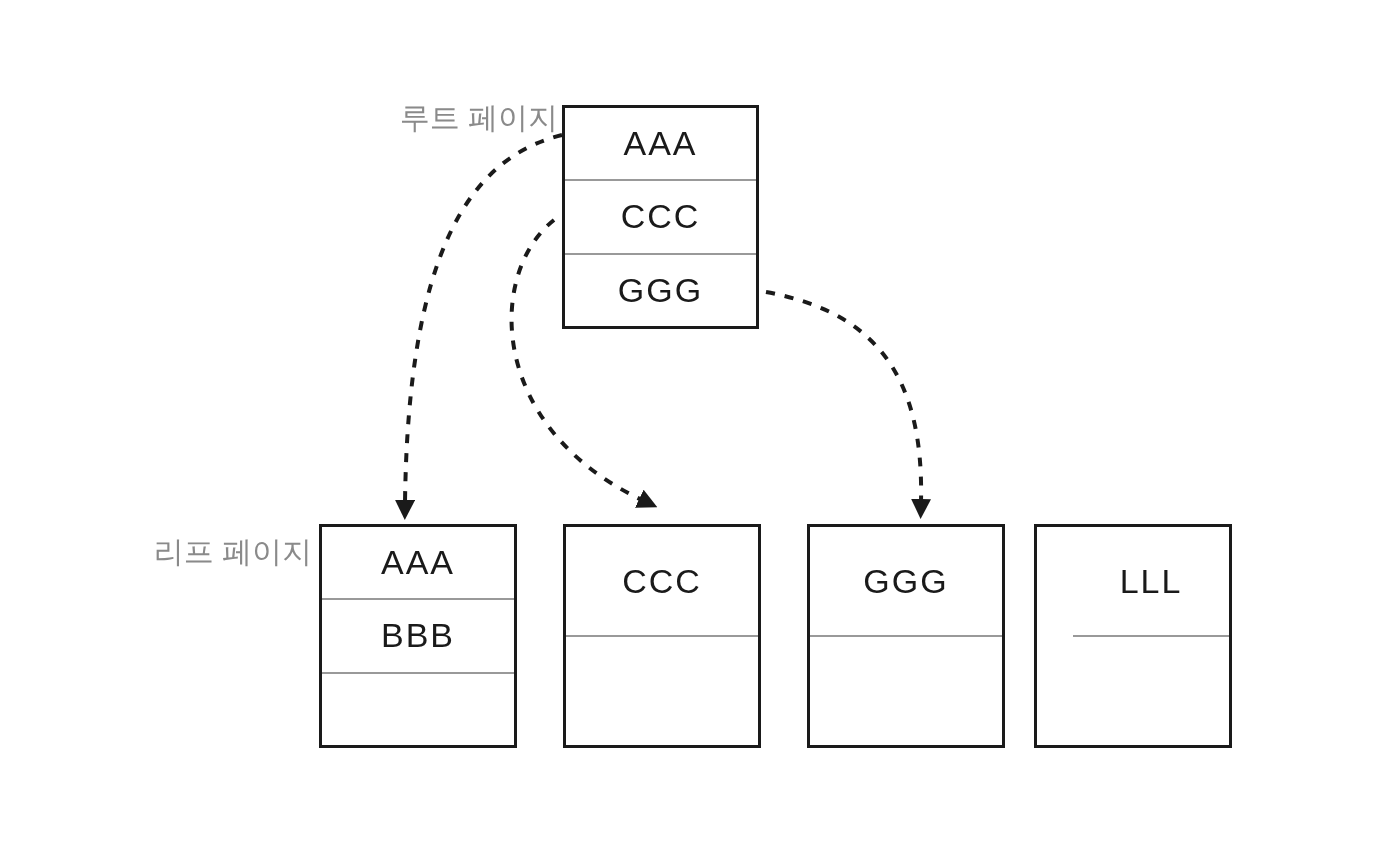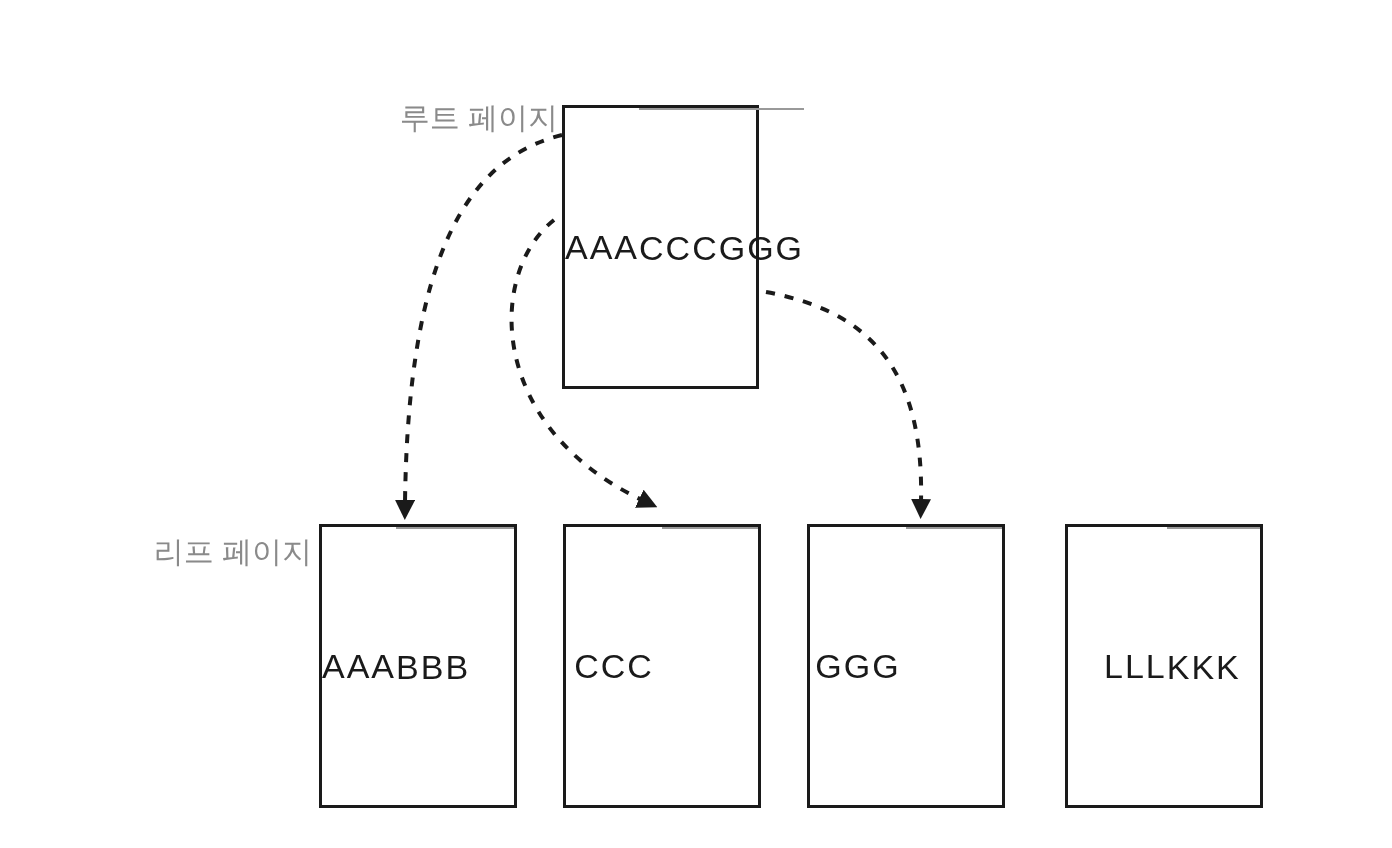--- a/index.html
+++ b/index.html
@@ -29,25 +29,25 @@
     fill: none;
     stroke: var(--line);
     stroke-width: 4;
     stroke-dasharray: 9 10;
     stroke-linecap: butt;
   }
   .arrow-layer .head { fill: var(--line); }
   .page-box {
     position: absolute;
     width: 198px;
-    height: 284px;
+    height: 224px;
     border: 3px solid var(--line);
     background: #ffffff;
     display: flex;
-    flex-direction: row;
+    flex-direction: column;
   }
   .page-box .cell {
     flex: 1 1 0;
     display: flex;
     align-items: center;
     justify-content: center;
     font-size: 34px;
     letter-spacing: 2px;
     color: var(--cell-text);
   }
@@ -60,21 +60,21 @@
     font-size: 30px;
     white-space: nowrap;
     text-align: right;
   }
   #root-label { right: 834px; top: 98px; }   
   #leaf-label { right: 1080px; top: 532px; text-align: center; } 
   #root-box  { left: 562px; top: 105px; width: 197px; }
   #leaf-box-1 { left: 319px; top: 524px; }
   #leaf-box-2 { left: 563px; top: 524px; }
   #leaf-box-3 { left: 807px; top: 524px; }
-  #leaf-box-4 { left: 1065px; top: 524px; padding-left: 36px; }
+  #leaf-box-4 { left: 1034px; top: 524px; padding-left: 36px; }
 </style>
 </head>
 <body>
 
 <div class="stage">
 
   <svg class="arrow-layer" viewBox="0 0 1392 848" xmlns="http://www.w3.org/2000/svg">
     <defs>
       <marker id="ah" viewBox="0 0 10 10" refX="1.5" refY="5" markerWidth="5" markerHeight="5" orient="auto">
         <path d="M 0 0 L 10 5 L 0 10 z" class="head"></path>
@@ -106,17 +106,16 @@
     <div class="cell"></div>
   </div>
 
   <div class="page-box" id="leaf-box-3">
     <div class="cell">GGG</div>
     <div class="cell"></div>
   </div>
 
   <div class="page-box" id="leaf-box-4">
     <div class="cell">LLL</div>
-    <div class="cell">KKK</div>
     <div class="cell"></div>
   </div>
 
 </div>
 
 </body></html>

